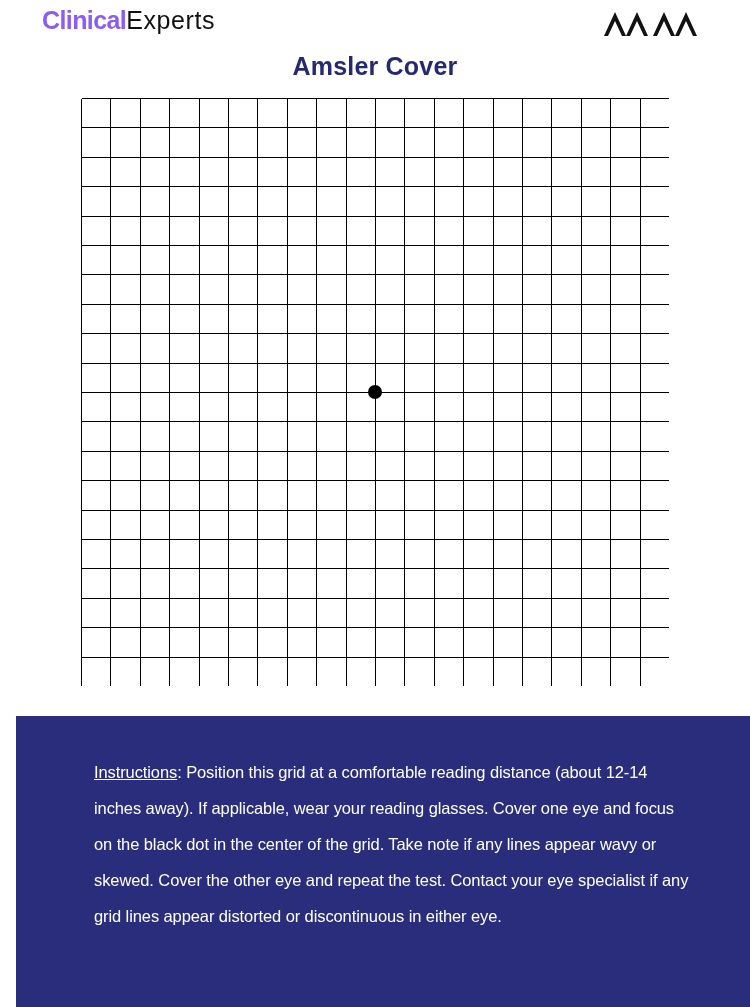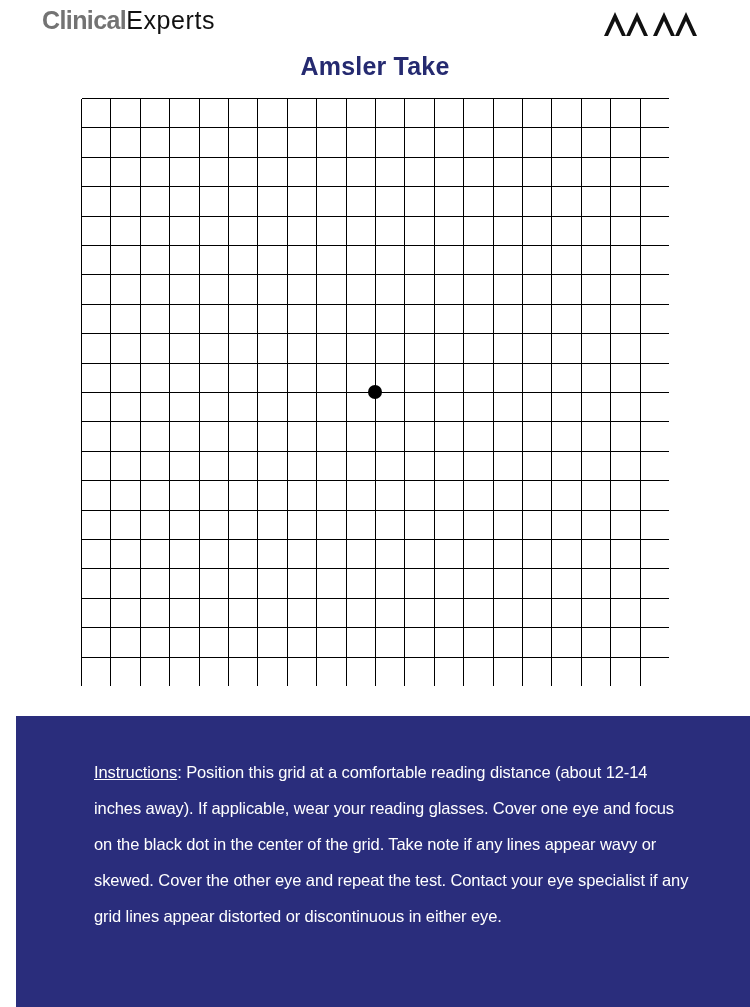--- a/index.html
+++ b/index.html
@@ -26,21 +26,21 @@
   .brand {
     position: absolute;
     left: 42px;
     top: 6px;
     font-size: 25px;
     letter-spacing: -0.4px;
     white-space: nowrap;
   }
   .brand .brand-bold {
     font-weight: bold;
-    color: #737373;
+    color: #8b5cf6;
     font-family: "Liberation Sans", sans-serif;
     letter-spacing: -0.6px;
   }
   .brand .brand-light {
     font-weight: normal;
     color: #111111;
     letter-spacing: 0.6px;
     margin-top: 16px;
   }
   .logo-mark {
@@ -116,21 +116,21 @@
         <path d="M0 28 L11 4 L22 28 L18 28 L11 13 L4 28 Z"></path>
         <path d="M22 28 L33 4 L44 28 L40 28 L33 13 L26 28 Z"></path>
         <path d="M50 4 L61 28 L57 28 L50 13 L43 28 L39 28 Z" opacity="0"></path>
         <path d="M49 28 L60 4 L71 28 L67 28 L60 13 L53 28 Z"></path>
         <path d="M71 28 L82 4 L93 28 L89 28 L82 13 L75 28 Z"></path>
       </g>
     </svg>
   </div>
 </div>
 
-<div class="page-title">Amsler Take</div>
+<div class="page-title">Amsler Cover</div>
 
 <div class="grid-wrap">
   <svg class="grid-canvas" id="grid-svg" viewBox="0 0 588 588">
       <rect x="0" y="0" width="588" height="588" fill="#ffffff"></rect>
       <g stroke="#000000" stroke-width="1.2" shape-rendering="crispEdges">
         <line x1="0.5" y1="0.5" x2="0.5" y2="587.5"></line>
         <line x1="29.5" y1="0.5" x2="29.5" y2="587.5"></line>
         <line x1="59.5" y1="0.5" x2="59.5" y2="587.5"></line>
         <line x1="88.5" y1="0.5" x2="88.5" y2="587.5"></line>
         <line x1="118.5" y1="0.5" x2="118.5" y2="587.5"></line>

